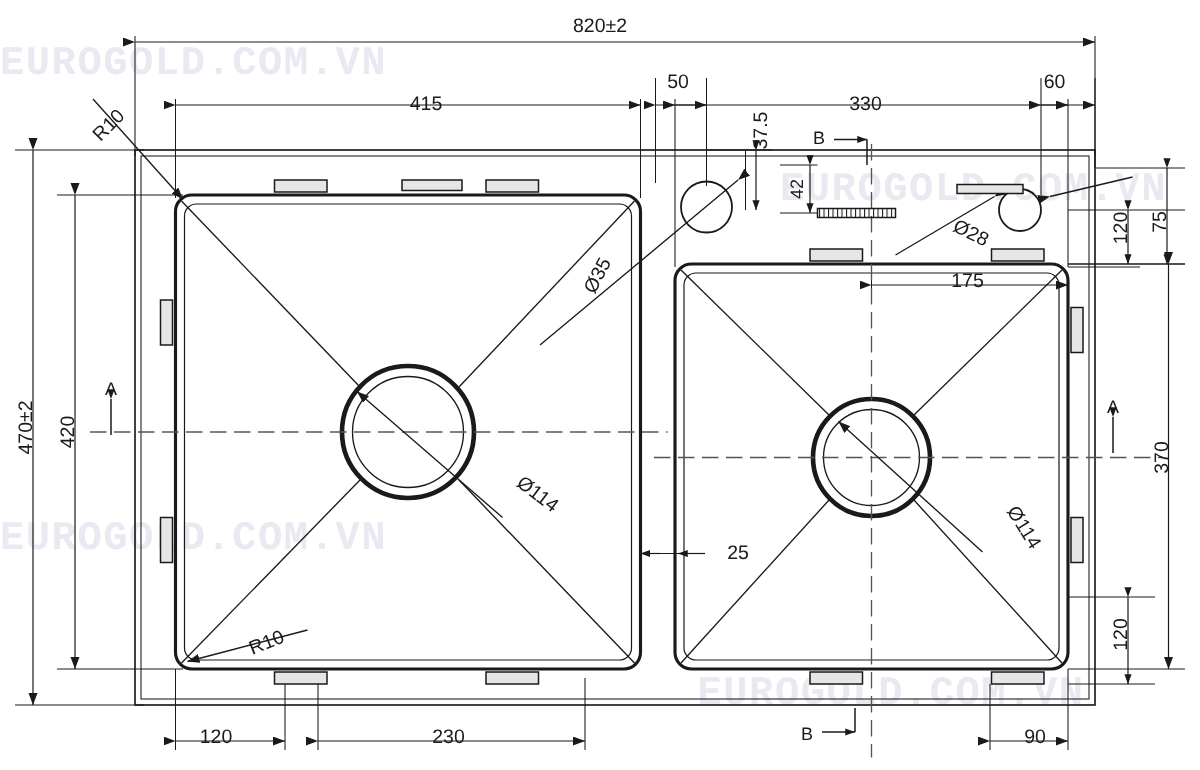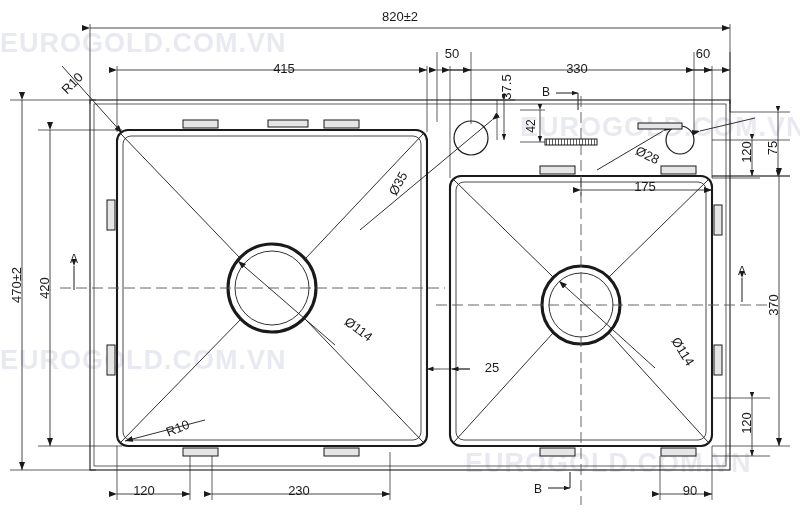--- a/index.html
+++ b/index.html
@@ -5,21 +5,21 @@
 <style>
   html,body{margin:0;padding:0;background:#ffffff;}
   body{
     font-family:"Liberation Sans", sans-serif;
     width:800px;height:513px;overflow:hidden;position:relative;
   }
   #stage{position:relative;width:800px;height:513px;background:#fff;}
   #stage svg{position:absolute;left:0;top:0;}
   .wm{
     position:absolute;
-    font-family:Liberation Sans, sans-serif;
+    font-family:Liberation Mono, monospace;
     font-weight:bold;
     color:#e9e9f2;
     letter-spacing:1px;
     white-space:nowrap;
     user-select:none;
     z-index:1;
   }
   #drawing{z-index:2;}
 </style>
 </head>

